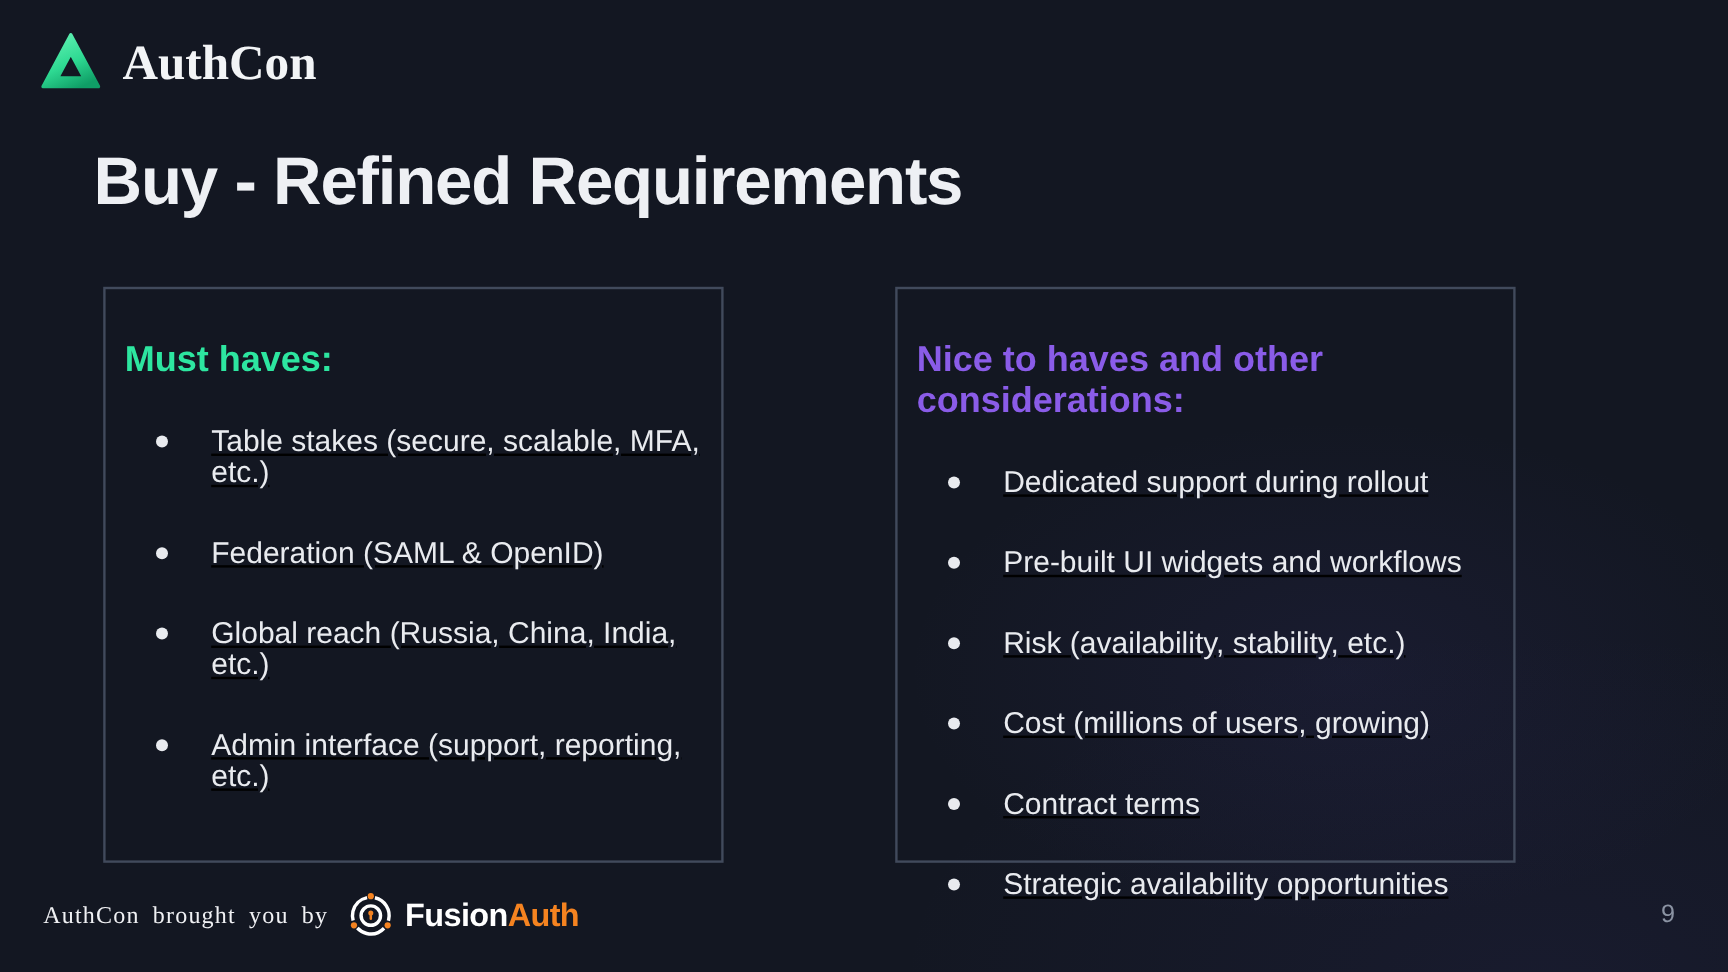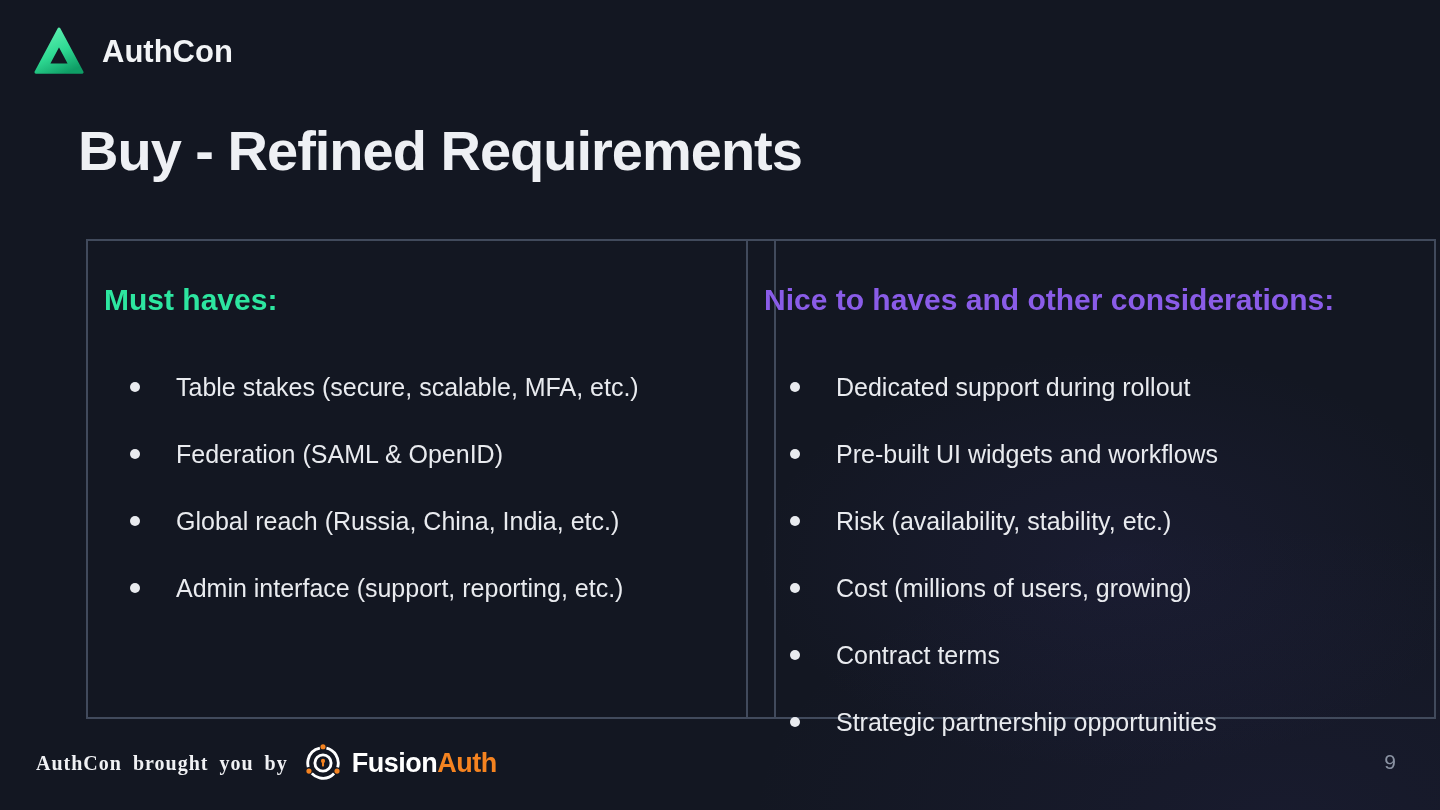--- a/index.html
+++ b/index.html
@@ -23,63 +23,63 @@
     background:
       radial-gradient(ellipse 520px 300px at 1120px 560px, rgba(72,62,150,0.12), transparent 70%),
       radial-gradient(ellipse 760px 420px at 1280px 820px, rgba(72,62,150,0.10), transparent 70%),
       var(--background);
   }
 
   
   .logo{position:absolute;left:34px;top:26px;display:flex;align-items:center;gap:18px;}
   .logo svg{display:block;}
   .logo-text{
-    font-family:Liberation Sans, sans-serif;
-    font-weight:bold;font-size:31px;color:#f2f4f6;letter-spacing:0px;text-align:center;
+    font-family:Liberation Serif, serif;
+    font-weight:bold;font-size:41px;color:#f2f4f6;letter-spacing:0px;text-align:center;
   }
 
   
   .slide-title{
     position:absolute;left:78px;top:118px;margin:0;
     font-size:56px;font-weight:bold;color:var(--title-color);
     letter-spacing:-1px;
   }
 
   
   .panel{
-    position:absolute;top:239px;width:690px;height:480px;
+    position:absolute;top:239px;width:517px;height:480px;
     border:2px solid var(--box-border);box-sizing:border-box;
   }
   .panel-left{left:86px;}
   .panel-right{left:746px;}
   .panel-heading{
     margin:42px 0 0 16px;font-size:30px;font-weight:bold;letter-spacing:0;
   }
   .panel-heading.green{color:var(--must-have-green);}
   .panel-heading.purple{color:var(--nice-to-have-purple);}
-  .bullet-list{list-style:none;margin:57px 0 0 0;padding:0;}
+  .bullet-list{list-style:none;margin:38px 0 0 0;padding:0;text-decoration:underline;}
   .bullet-list li{
     display:flex;align-items:flex-start;
     margin-bottom:41px;line-height:26px;
   }
   .dot{
     flex:none;width:10px;height:10px;border-radius:50%;
     background:var(--text-primary);margin:8px 0 0 42px;
   }
   .bullet-text{
     margin-left:36px;font-size:25px;color:var(--text-primary);
   }
 
   
   .footer-brought{
     position:absolute;left:36px;top:740px;height:46px;
     display:flex;align-items:center;
   }
   .brought-text{
-    font-family:"Liberation Serif",serif;font-weight:bold;
+    font-family:"Liberation Serif",serif;font-weight:normal;
     font-size:20px;color:#f0f1f4;letter-spacing:1px;word-spacing:5px;
   }
   .fa-logo{display:flex;align-items:center;margin-left:14px;}
   .fa-word{margin-left:8px;font-size:27px;font-weight:bold;letter-spacing:-0.5px;}
   .fa-fusion{color:#ffffff;}
   .fa-auth{color:var(--brand-orange);}
   .page-number{
     position:absolute;left:1380px;top:750px;width:20px;text-align:center;
     font-size:21px;color:var(--page-number-gray);
   }
@@ -145,21 +145,21 @@
       <li>
           <span class="dot"></span>
           <span class="bullet-text">Cost (millions of users, growing)</span>
         </li>
       <li>
           <span class="dot"></span>
           <span class="bullet-text">Contract terms</span>
         </li>
       <li>
           <span class="dot"></span>
-          <span class="bullet-text">Strategic partnership opportunities</span>
+          <span class="bullet-text">Strategic availability opportunities</span>
         </li>
     </ul>
   </section>
 
   <div class="footer-brought">
     <span class="brought-text">AuthCon brought you by</span>
     <span class="fa-logo">
       <svg width="42" height="42" viewBox="0 0 44 44">
         <circle cx="22" cy="22" r="16" fill="none" stroke="#ffffff" stroke-width="3" stroke-dasharray="26 7.5" transform="rotate(-77 22 22)"></circle>
         <circle cx="22" cy="5" r="2.7" fill="#f58320"></circle>

